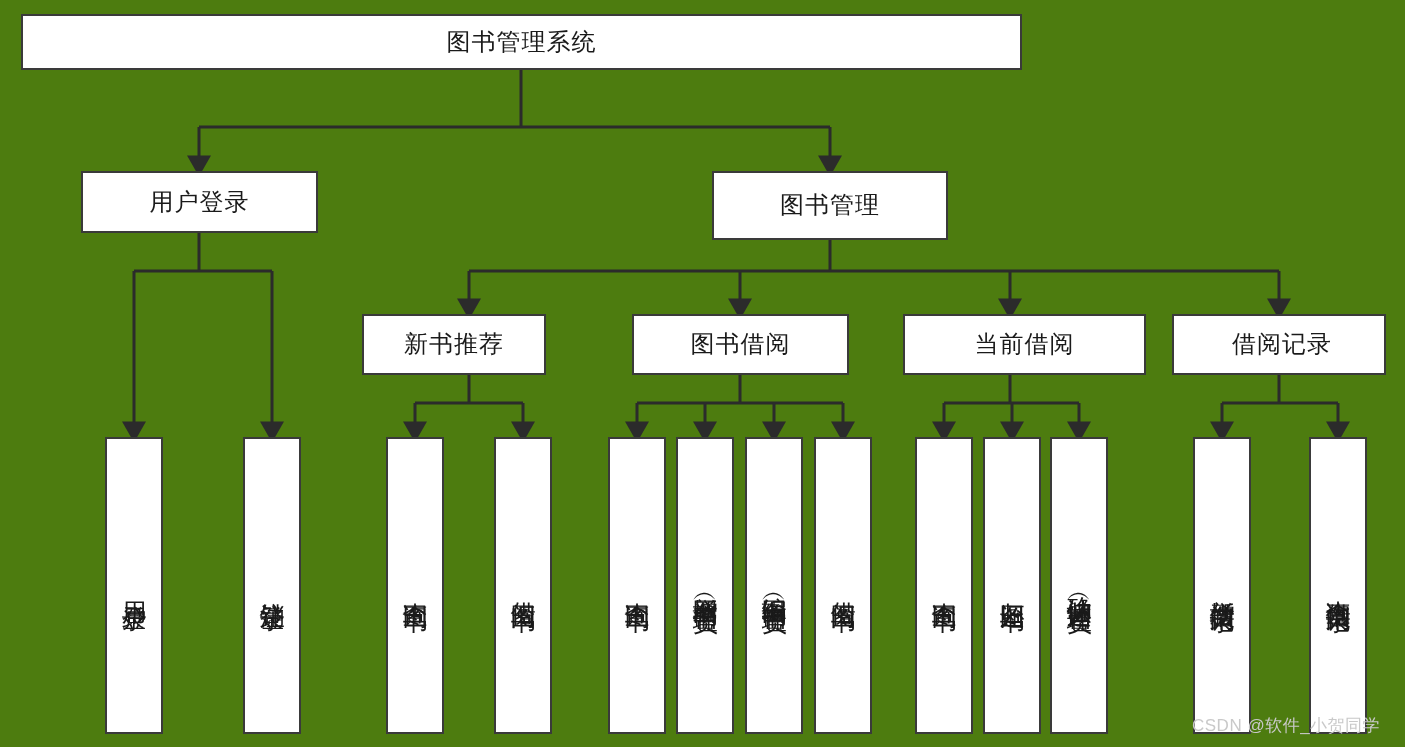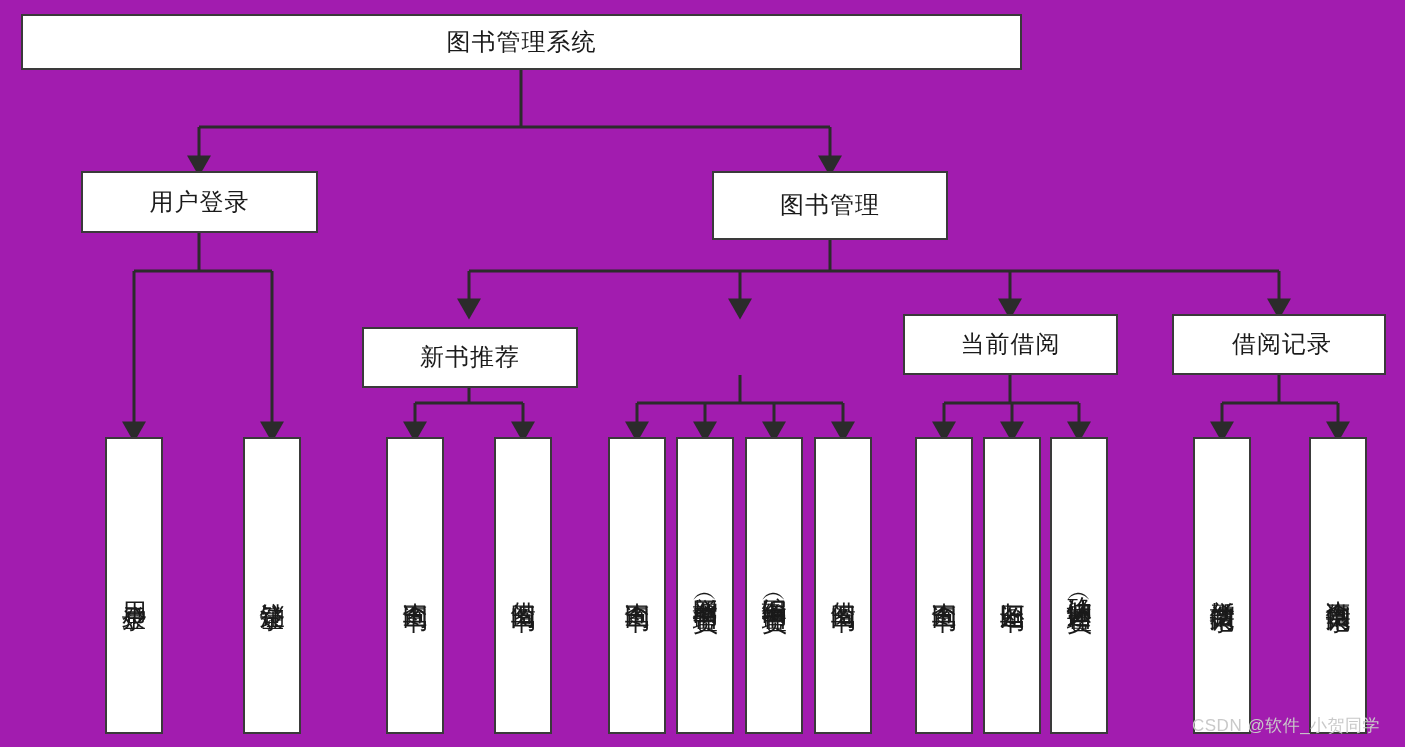--- a/index.html
+++ b/index.html
@@ -8,21 +8,21 @@
     padding: 0;
     background: #ffffff;
   }
   body {
     font-family: "Liberation Sans", "DejaVu Sans", sans-serif;
   }
   #diagram-root {
     position: relative;
     width: 1405px;
     height: 747px;
-    background: #a21caf;
+    background: #4d7c0f;
     overflow: hidden;
   }
   #edges-layer {
     position: absolute;
     left: 0;
     top: 0;
     width: 1405px;
     height: 747px;
     pointer-events: none;
   }
@@ -127,24 +127,27 @@
     <span>图书管理系统</span>
   </div>
 
   <div class="node horiz" style="left:81px; top:171px; width:237px; height:62px;">
     <span>用户登录</span>
   </div>
   <div class="node horiz" style="left:712px; top:171px; width:236px; height:69px;">
     <span>图书管理</span>
   </div>
 
-  <div class="node horiz" style="left:362px; top:327px; width:216px; height:61px;">
+  <div class="node horiz" style="left:362px; top:314px; width:184px; height:61px;">
     <span>新书推荐</span>
   </div>
-  <div class="node horiz" style="left:903px; top:314px; width:215px; height:61px;">
+  <div class="node horiz" style="left:632px; top:314px; width:217px; height:61px;">
+    <span>图书借阅</span>
+  </div>
+  <div class="node horiz" style="left:903px; top:314px; width:243px; height:61px;">
     <span>当前借阅</span>
   </div>
   <div class="node horiz" style="left:1172px; top:314px; width:214px; height:61px;padding-left:6px;">
     <span>借阅记录</span>
   </div>
 
   <div class="node vert" style="left:105px; top:437px; width:58px; height:297px;">
     <span class="vlabel">用户登录</span>
   </div>
   <div class="node vert" style="left:243px; top:437px; width:58px; height:297px;">

